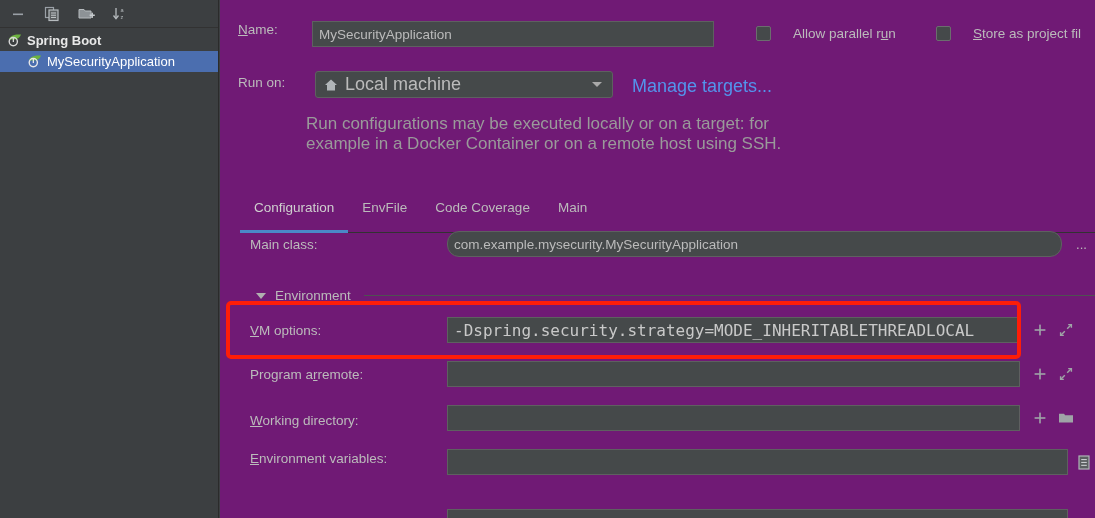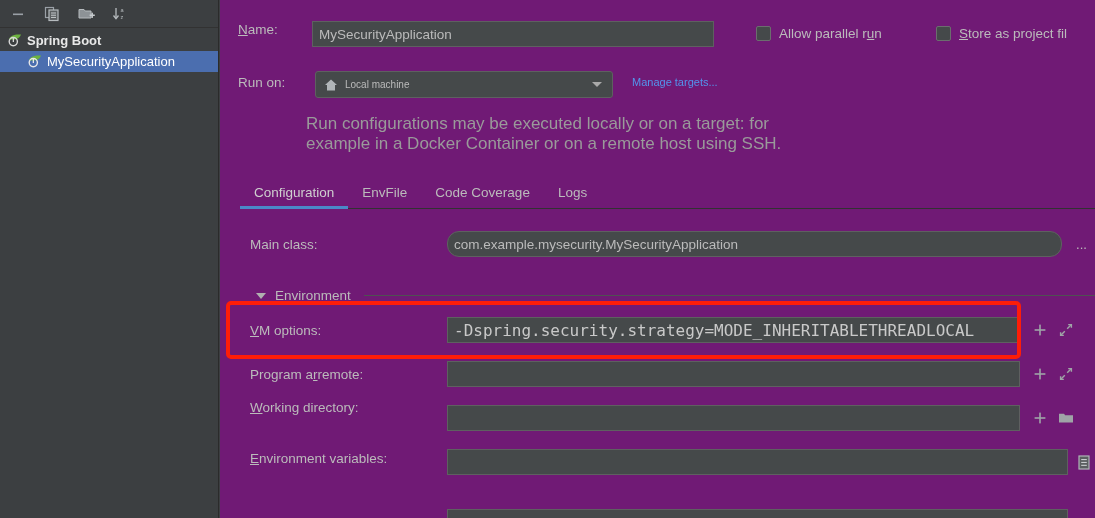--- a/index.html
+++ b/index.html
@@ -116,72 +116,71 @@
     overflow: hidden;
   }
   .tfield.mono {
     font-family: "DejaVu Sans Mono", monospace;
     font-size: 16px;
     letter-spacing: 0px;
     color: #c9c9c9;
   }
 
   
-  .cbx-wrap { display: flex; align-items: flex-start; gap: 8px; }
+  .cbx-wrap { display: flex; align-items: flex-start; gap: 22px; }
   .cbx {
     width: 15px; height: 15px;
     background: #45494a;
     border: 1px solid #6b6d6e;
     border-radius: 2px;
     flex: 0 0 auto;
   }
 
   
   .combo {
     background: #45494a;
     border: 1px solid #5e6060;
     border-radius: 3px;
     height: 27px;
     display: flex;
     align-items: center;
     padding: 0 4px 0 8px;
     gap: 7px;
     width: 298px;
   }
-  .combo-text { flex: 1 1 auto; color: #bbbbbb; font-size: 10px; }
+  .combo-text { flex: 1 1 auto; color: #bbbbbb; font-size: 18px; }
   .caret {
     width: 0; height: 0;
     border-left: 5px solid transparent;
     border-right: 5px solid transparent;
     border-top: 5px solid #a9a9a9;
     margin-right: 6px;
   }
 
   .link {
     color: #5394ec;
-    font-size: 11px;
+    font-size: 18px;
     white-space: nowrap;
     cursor: default;
   }
 
   .desc {
     color: #9a9a9a;
     font-size: 17px;
     line-height: 20px;
     white-space: nowrap;
   }
 
   
   #tabs {
     position: absolute;
-    left: 20px; top: 176px;
+    left: 20px; top: 200px;
     width: 855px;
     height: 33px;
     display: flex;
-    align-items: flex-end;
     border-bottom: 1px solid #323232;
   }
   .tab {
     padding: 0 14px 8px 14px;
     font-size: 13.5px;
     color: #bbbbbb;
     position: relative;
     white-space: nowrap;
     cursor: default;
   }
@@ -338,21 +337,21 @@
 
     <div style="position:absolute; left:86px; top:114px;">
       <div class="desc">Run configurations may be executed locally or on a target: for</div>
       <div class="desc">example in a Docker Container or on a remote host using SSH.</div>
     </div>
 
     <div id="tabs">
       <div class="tab active">Configuration</div>
       <div class="tab">EnvFile</div>
       <div class="tab">Code Coverage</div>
-      <div class="tab">Logs</div>
+      <div class="tab">Main</div>
     </div>
 
     <div class="row" style="left:30px; top:237px;">
       <span class="lbl">Main class:</span>
     </div>
     <div class="tfield" style="position:absolute; left:227px; top:231px; width:615px;border-radius:12px;">
       <span>com.example.mysecurity.MySecurityApplication</span>
     </div>
     <div style="position:absolute; left:848px; top:231px; width:27px; height:26px; display:flex; align-items:center; justify-content:center; color:#bbb; font-size:13px;">
       <span>...</span>
@@ -403,21 +402,21 @@
       <span class="act">
         <svg width="14" height="14" viewBox="0 0 14 14">
           <path d="M8.2 5.8 L12.4 1.6" stroke="#9fa4a7" stroke-width="1.4"></path>
           <path d="M9.2 1.6 L12.4 1.6 L12.4 4.8" stroke="#9fa4a7" stroke-width="1.4" fill="none"></path>
           <path d="M5.8 8.2 L1.6 12.4" stroke="#9fa4a7" stroke-width="1.4"></path>
           <path d="M1.6 9.2 L1.6 12.4 L4.8 12.4" stroke="#9fa4a7" stroke-width="1.4" fill="none"></path>
         </svg>
       </span>
     </div>
 
-    <div class="row" style="left:30px; top:400px;">
+    <div class="row" style="left:30px; top:413px;">
       <span class="lbl"><span class="mn">W</span><span>orking directory:</span></span>
     </div>
     <div class="tfield" style="position:absolute; left:227px; top:405px; width:573px;">
       <span></span>
     </div>
     <div class="acts" style="left:812px; top:410px;">
       <span class="act">
         <svg width="14" height="14" viewBox="0 0 14 14">
           <rect x="6.2" y="1.6" width="1.6" height="10.8" fill="#9fa4a7"></rect>
           <rect x="1.6" y="6.2" width="10.8" height="1.6" fill="#9fa4a7"></rect>

